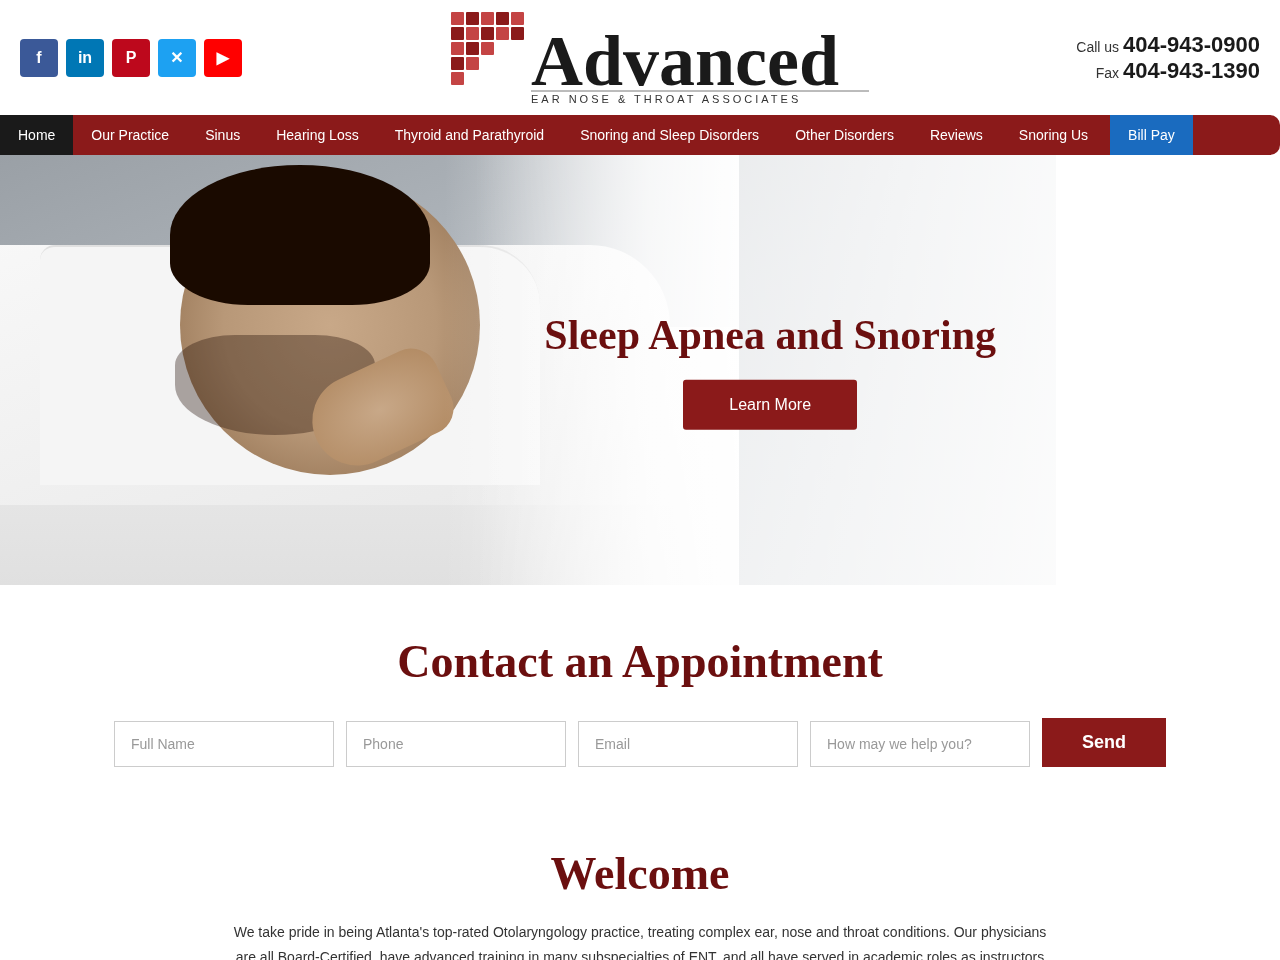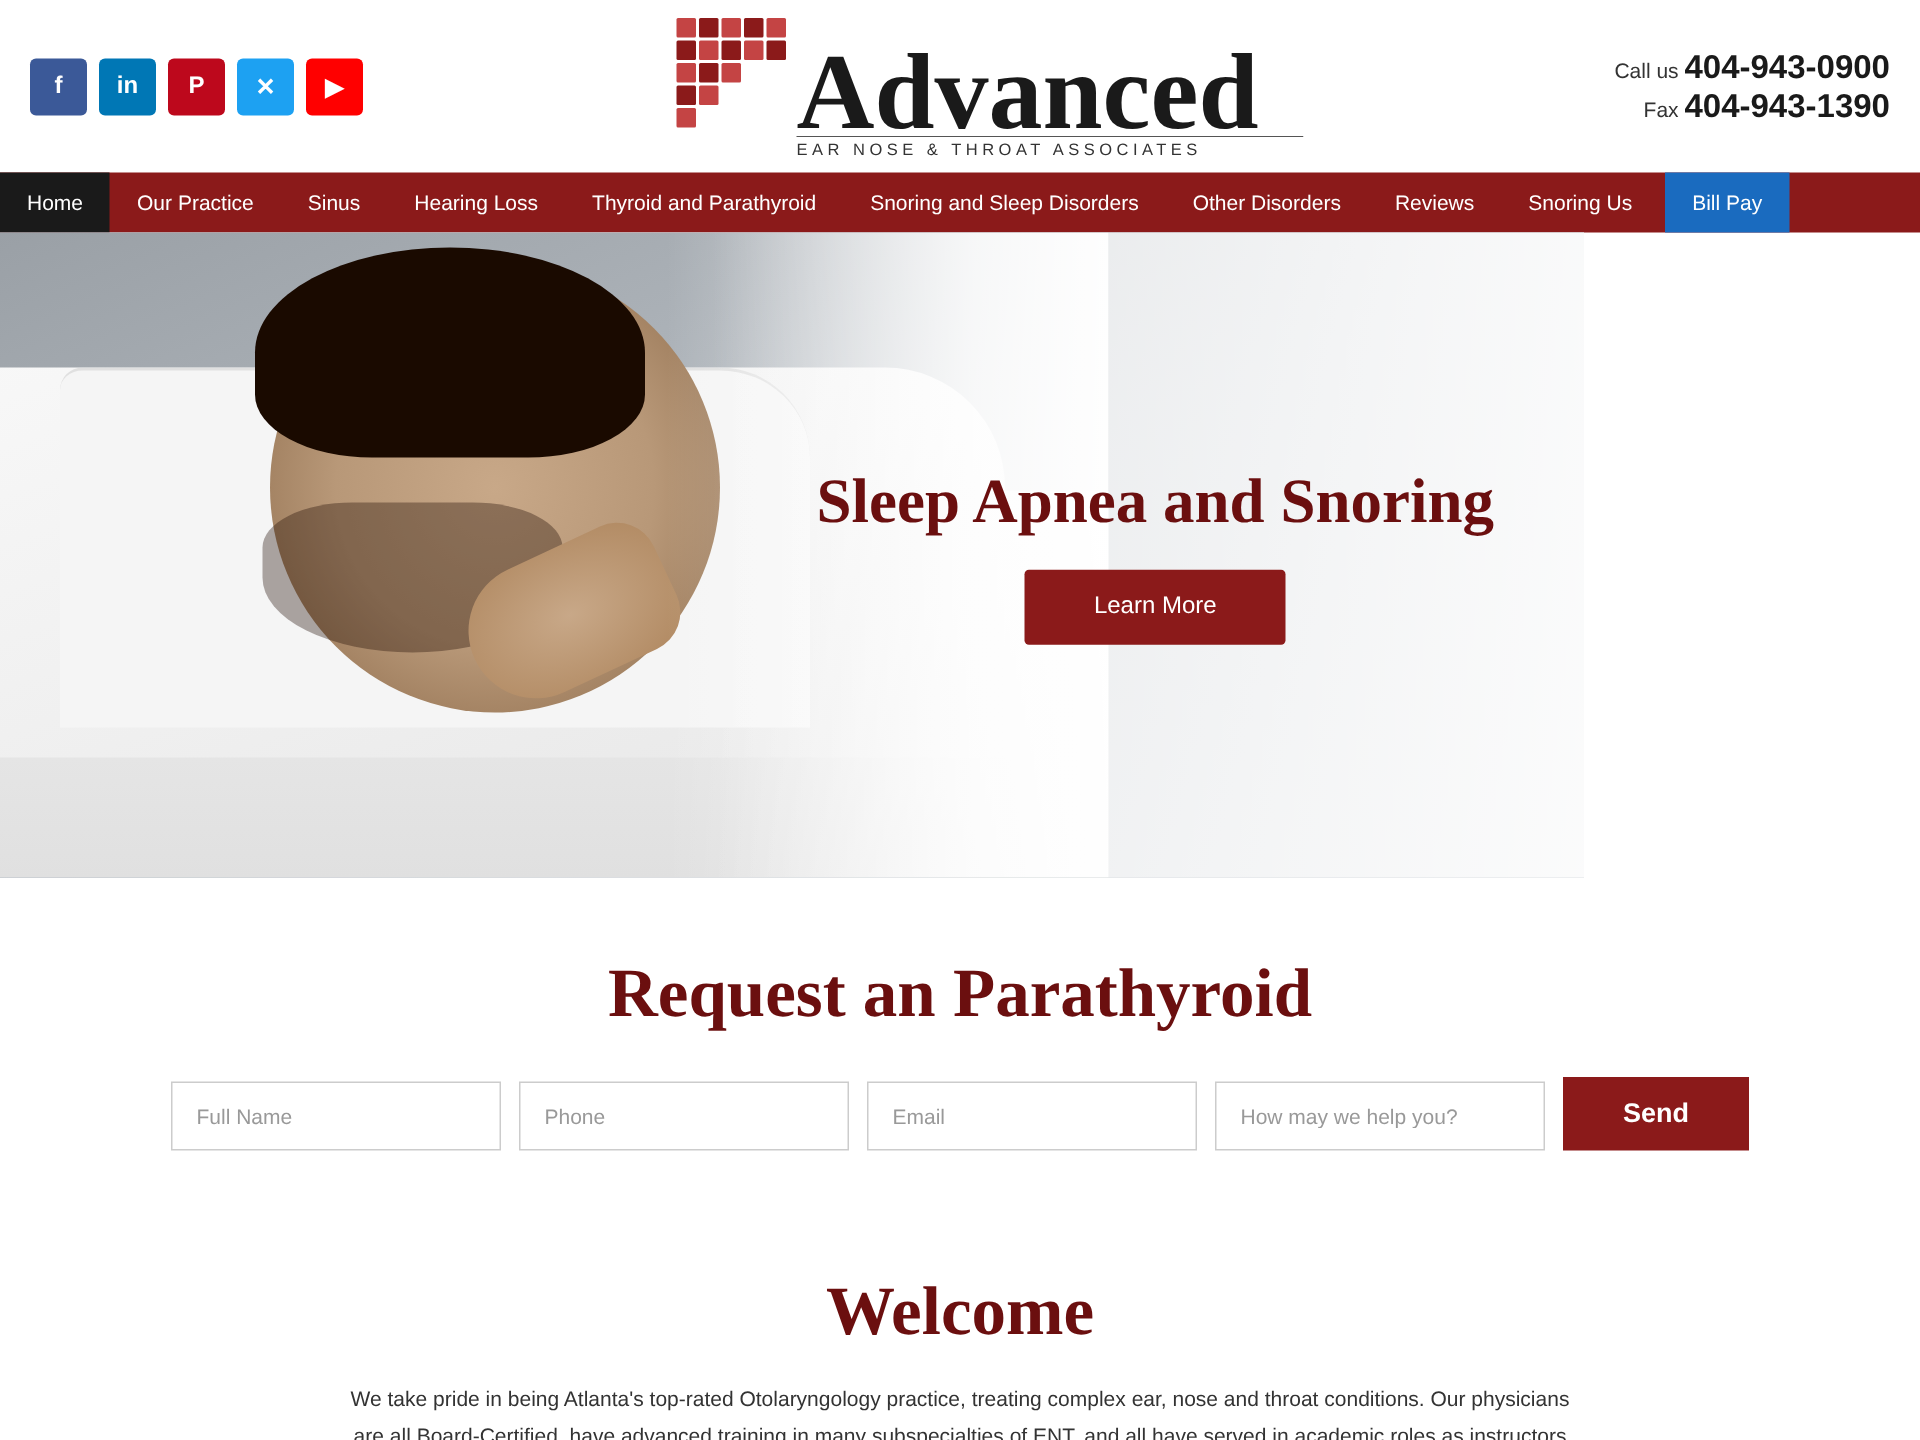--- a/index.html
+++ b/index.html
@@ -51,20 +51,21 @@
       font-size: 22px;
       font-weight: bold;
       color: #1a1a1a;
     }
 
     
     nav {
       background: #8b1a1a;
       display: flex;
       align-items: stretch;
+      border-radius: 10px;
     }
     .nav-item {
       color: #fff;
       padding: 12px 18px;
       font-size: 14px;
       font-family: Arial, sans-serif;
       cursor: pointer;
       white-space: nowrap;
       display: flex;
       align-items: center;
@@ -284,21 +285,21 @@
 
   <div class="hero-overlay"></div>
 
   <div class="hero-content">
     <div class="hero-title">Sleep Apnea and Snoring</div>
     <button class="hero-btn">Learn More</button>
   </div>
 </div>
 
 <div class="appointment-section">
-  <h2 class="appointment-title">Request an Parathyroid</h2>
+  <h2 class="appointment-title">Contact an Appointment</h2>
   <div class="appointment-form">
     <input type="text" placeholder="Full Name" style="">
     <input type="text" placeholder="Phone" style="">
     <input type="text" placeholder="Email" style="">
     <input type="text" placeholder="How may we help you?" style="">
     <button class="send-btn">Send</button>
   </div>
 </div>
 
 <div class="welcome-section">

